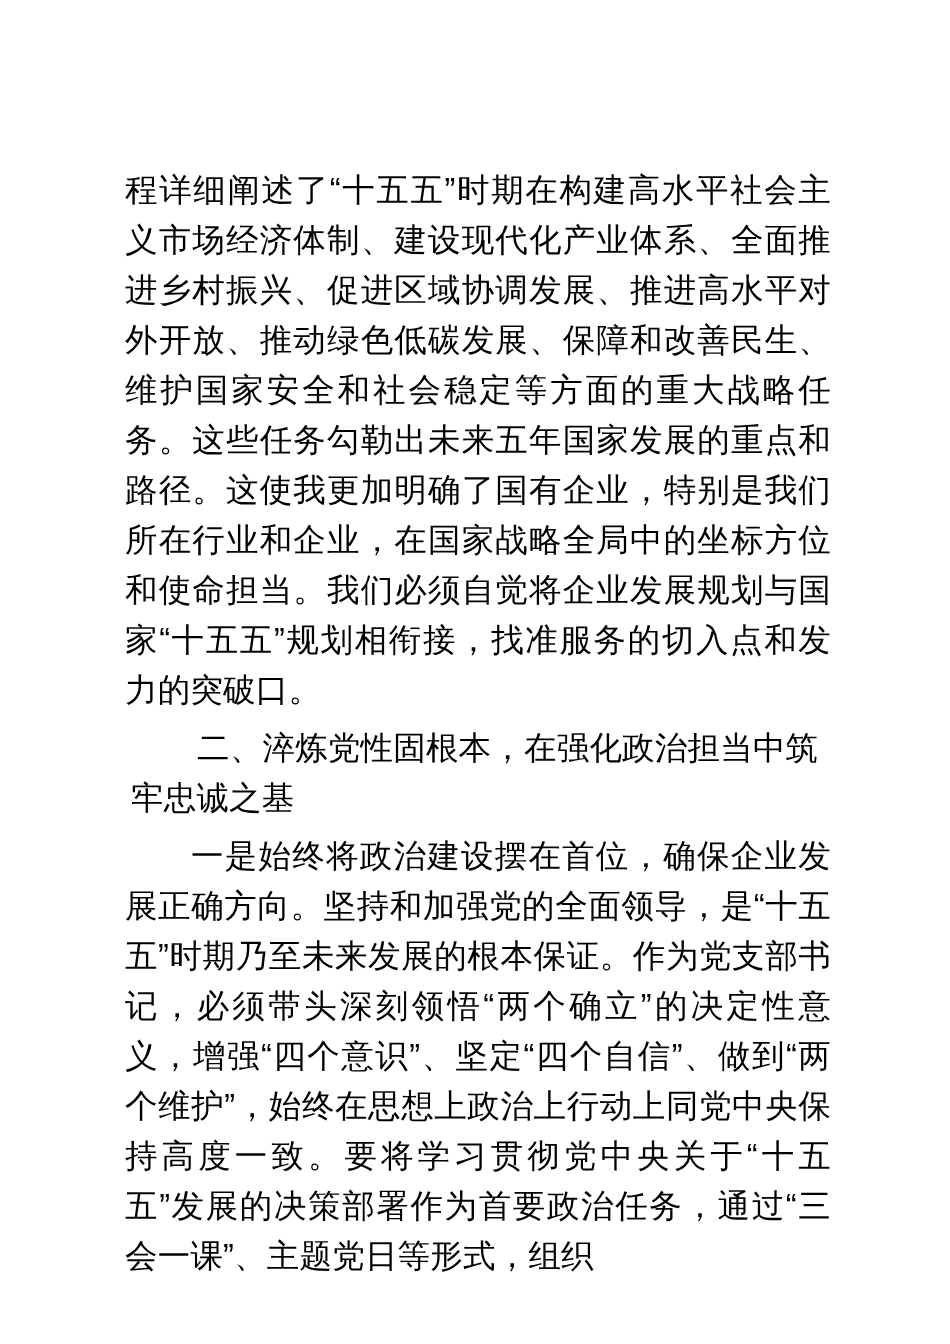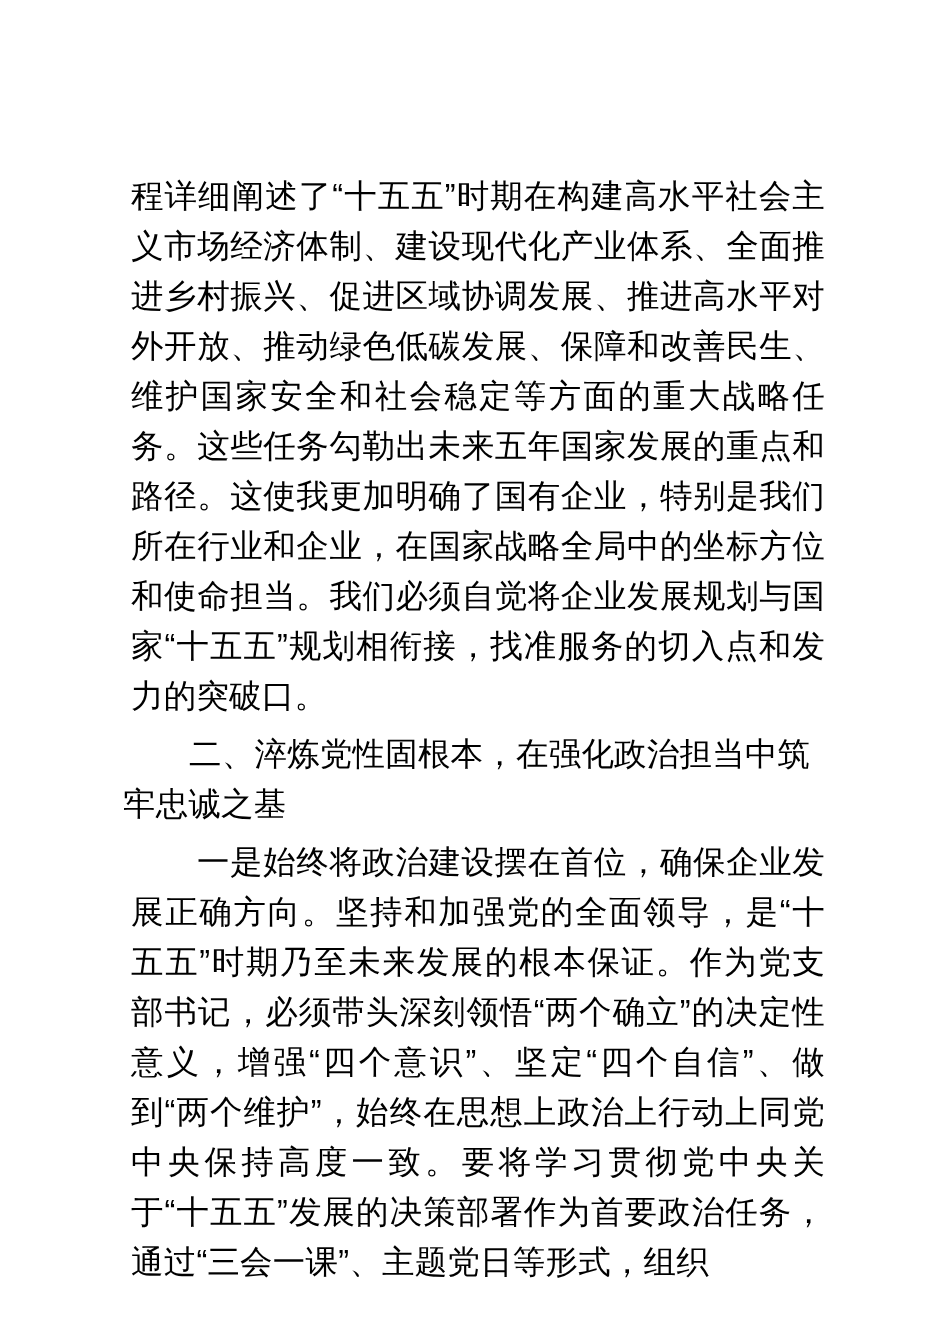--- a/index.html
+++ b/index.html
@@ -31,37 +31,37 @@
   }
 
   
   .para {
     font-size: 32.5px;
     line-height: 50px;
     letter-spacing: 0.2px;
     text-align: justify;
     text-justify: inter-character;
     text-align-last: left;
-    margin: 8px;
+    margin: 2px;
     word-break: break-all;
     white-space: normal;
     font-weight: 400;
   }
 
   
   .para.indent {
     text-indent: 66px;
   }
 
   
   .heading {
     font-size: 32.5px;
     line-height: 50px;
     letter-spacing: 0.2px;
-    margin: 0;
+    margin: 8px;
     text-indent: 66px;
     text-align: left;
     font-weight: 400;
     word-break: break-all;
   }
 </style>
 </head>
 <body>
 
 <div class="page">

